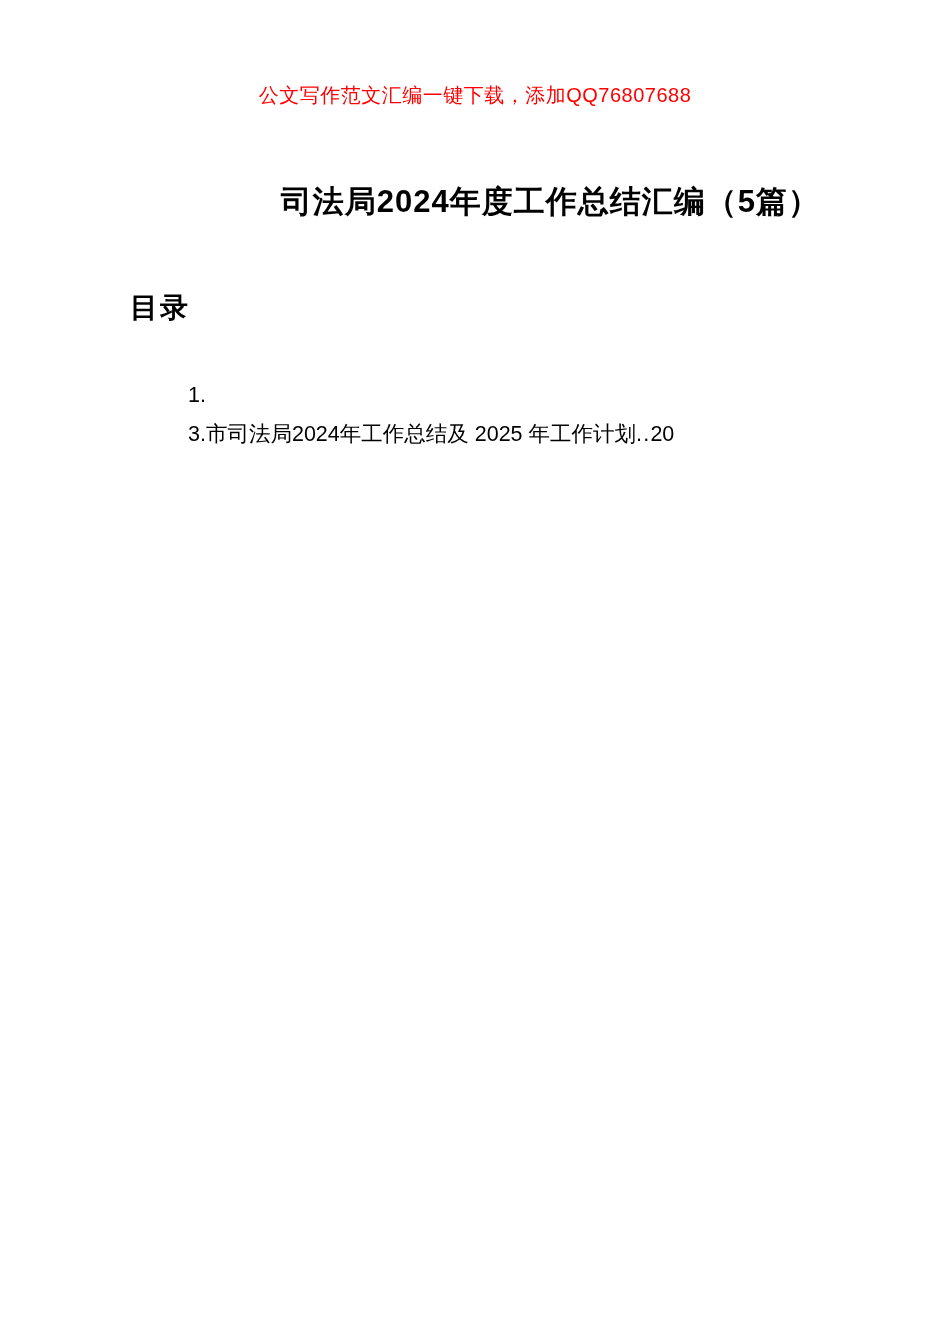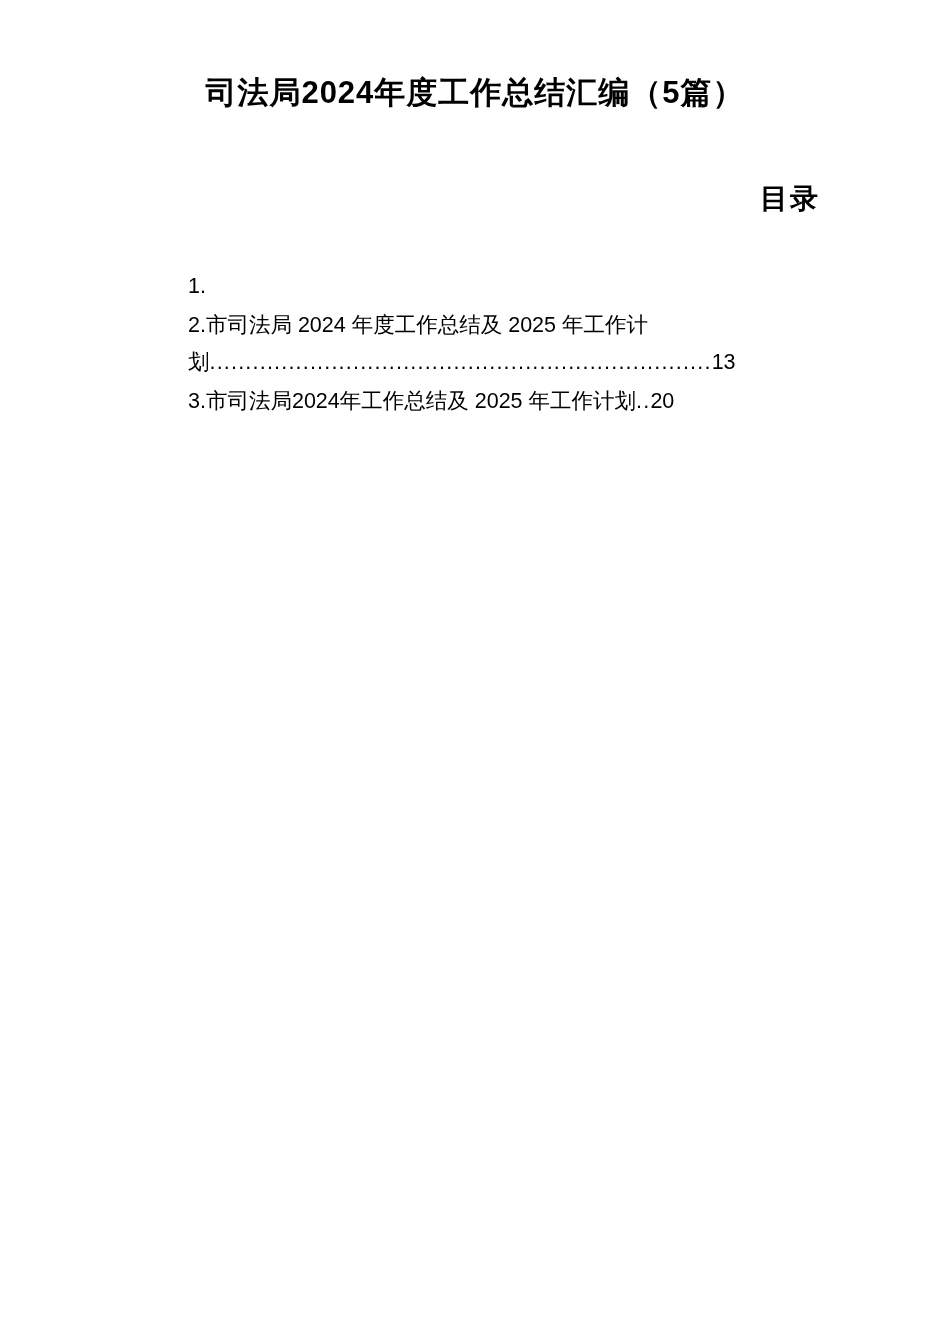--- a/index.html
+++ b/index.html
@@ -24,29 +24,29 @@
   .watermark {
     text-align: center;
     color: #ff0000;
     font-size: 20px;
     letter-spacing: 0.5px;
     margin-top: 82px;
     font-family: "Liberation Sans", "DejaVu Sans", sans-serif;
     white-space: nowrap;
   }
   .doc-title {
-    text-align: center;
+    text-align: right;
     font-size: 31px;
     font-weight: bold;
     margin-top: 72px;
     letter-spacing: 1px;
     white-space: nowrap;
   }
   .toc-heading {
-    text-align: right;
+    text-align: left;
     font-size: 28px;
     font-weight: bold;
     margin-top: 66px;
     letter-spacing: 2px;
   }
   .toc {
     margin-top: 50px;
     font-size: 21.5px;
     line-height: 1.72;
   }
@@ -74,34 +74,32 @@
   }
   .page-ref {
     white-space: nowrap;
   }
 </style>
 </head>
 <body>
 
 <div class="page">
 
+  <div class="watermark">公文写作范文汇编一键下载，添加QQ76807688</div>
 
   <h1 class="doc-title">司法局2024年度工作总结汇编（5篇）</h1>
 
   <h2 class="toc-heading">目录</h2>
 
   <div class="toc">
 
     <div class="toc-entry">
       <span class="toc-line entry1-line1 toc-num">1.</span>
     </div>
 
-    <div class="toc-entry toc-indent">
-      <span class="toc-num">2.</span><span>市司法局 2024 年度工作总结及 2025 年工作计划</span><span class="toc-dots">......................................................................</span><span class="page-ref">13</span>
-    </div>
 
     <div class="toc-entry toc-indent">
       <span class="toc-num">3.</span><span>市司法局2024年工作总结及 2025 年工作计划</span><span class="toc-dots">..</span><span class="page-ref">20</span>
     </div>
 
 
 
   </div>
 
 </div>

